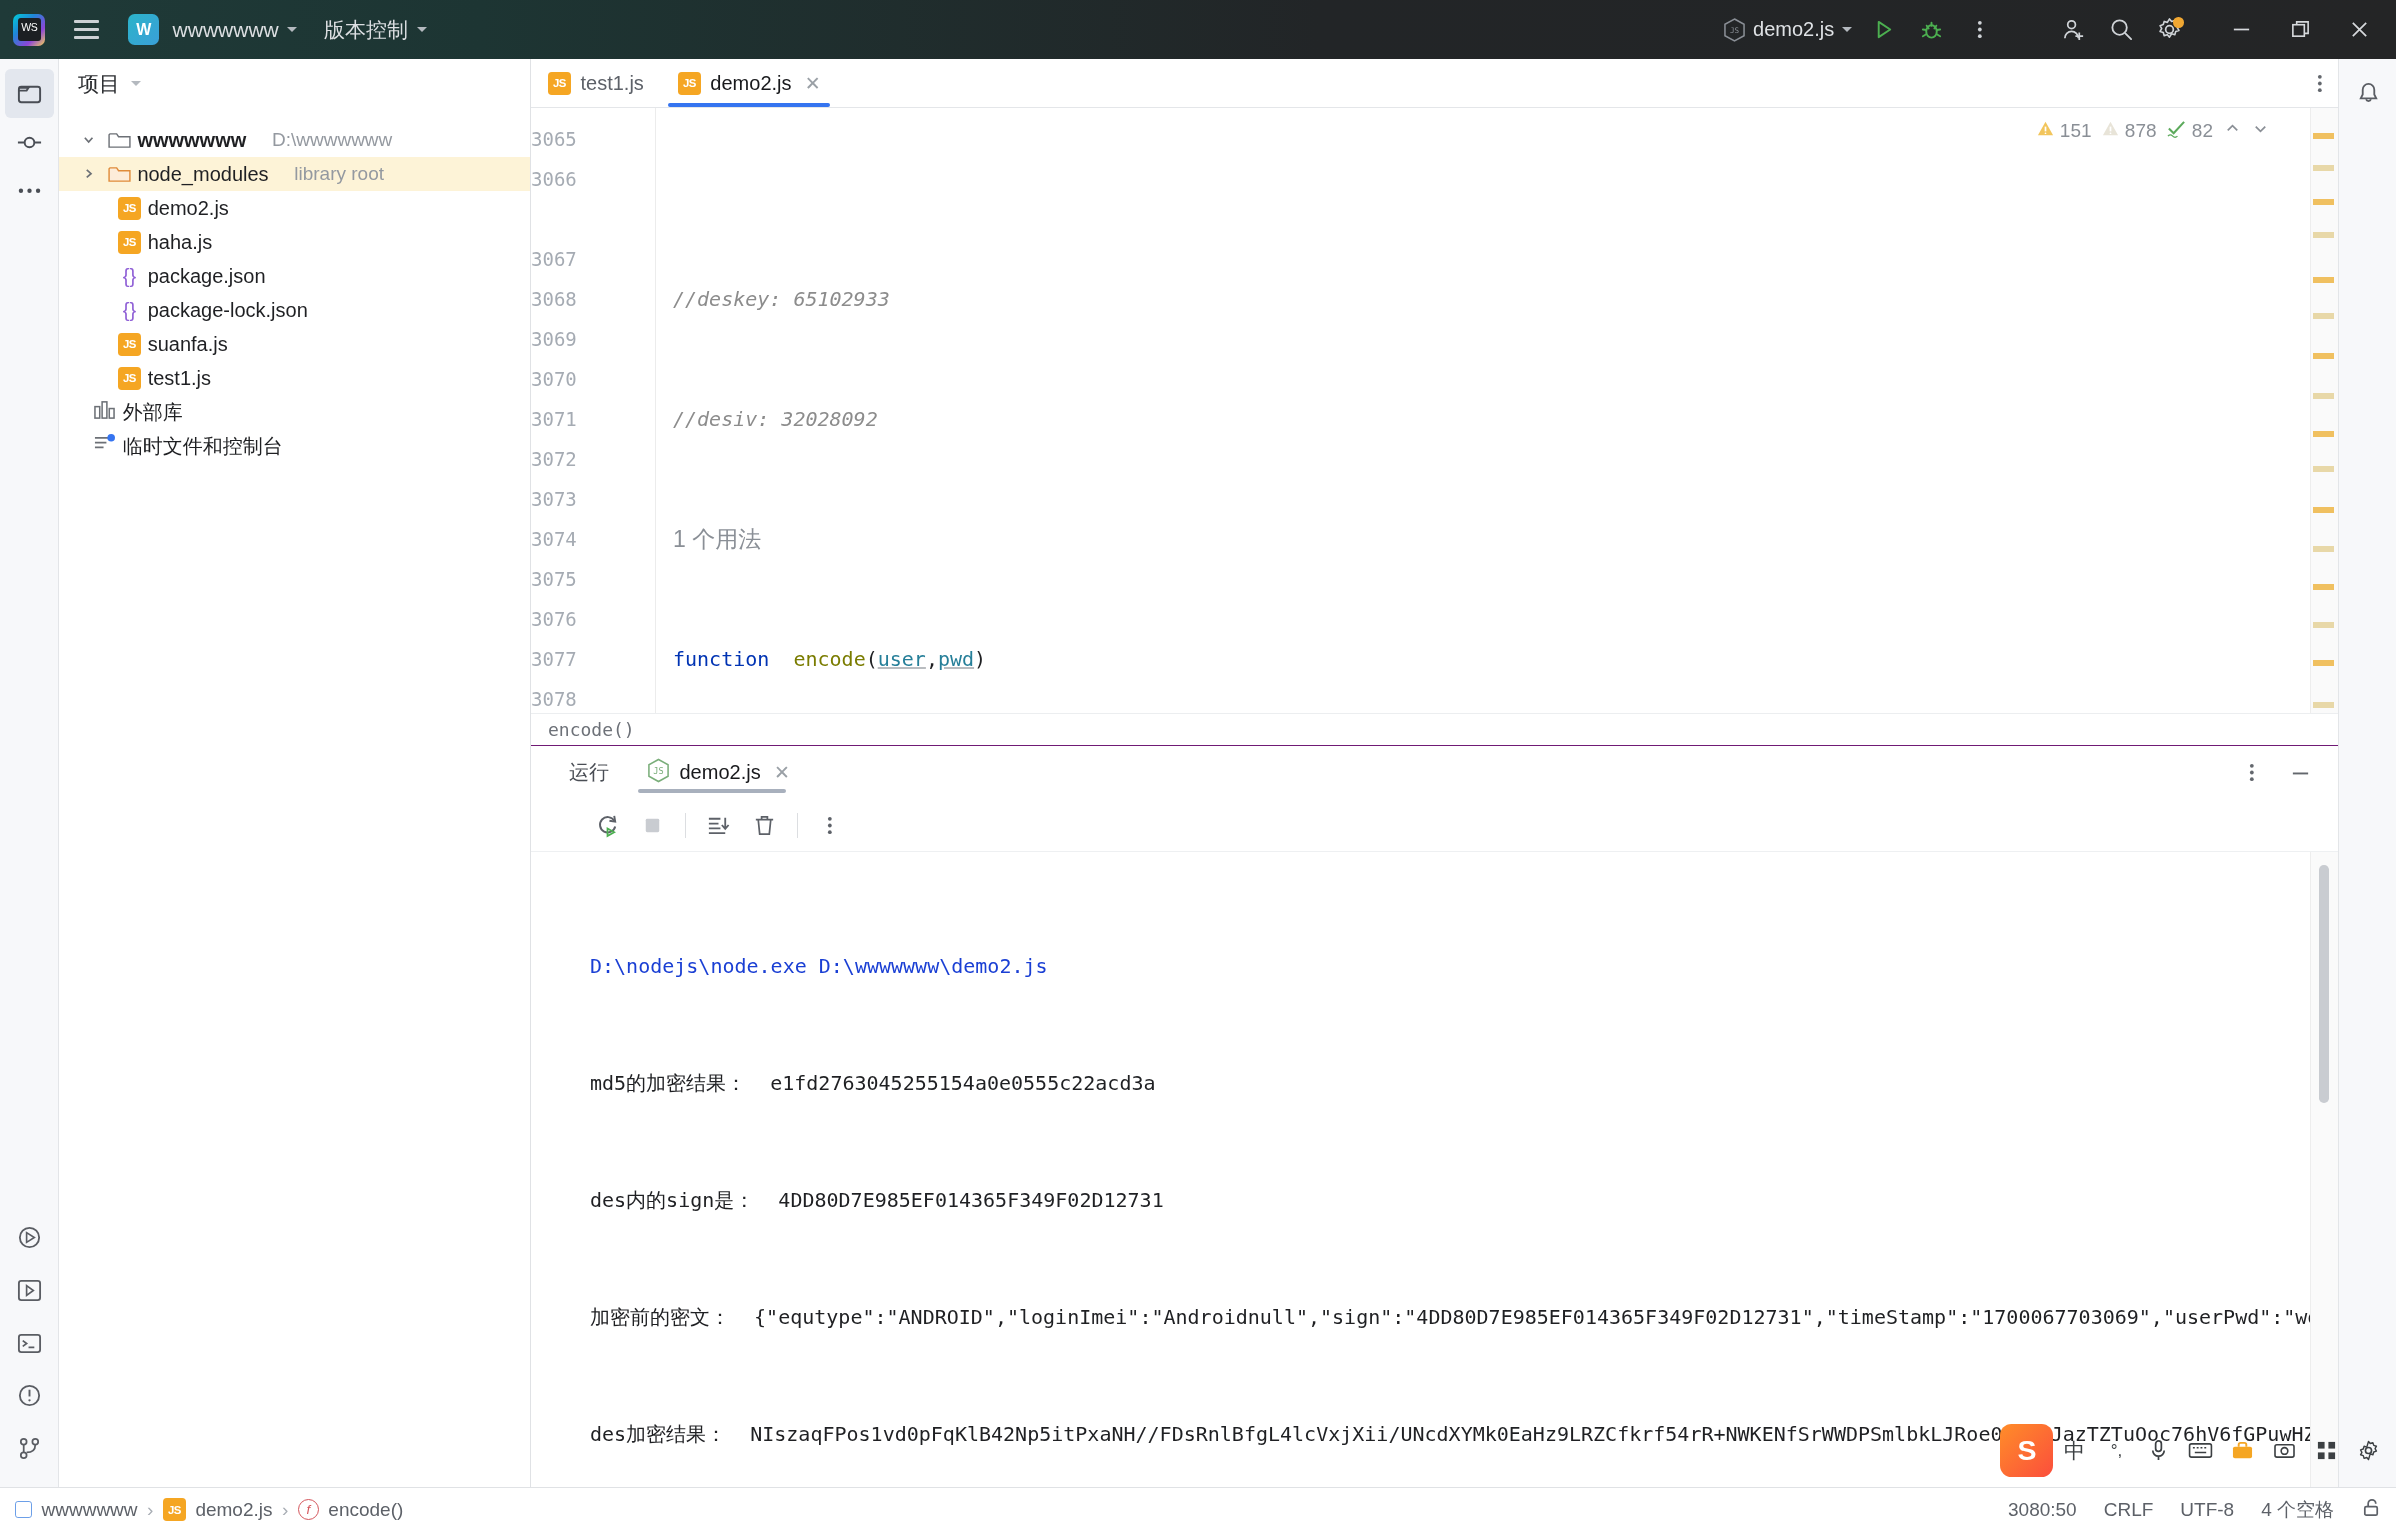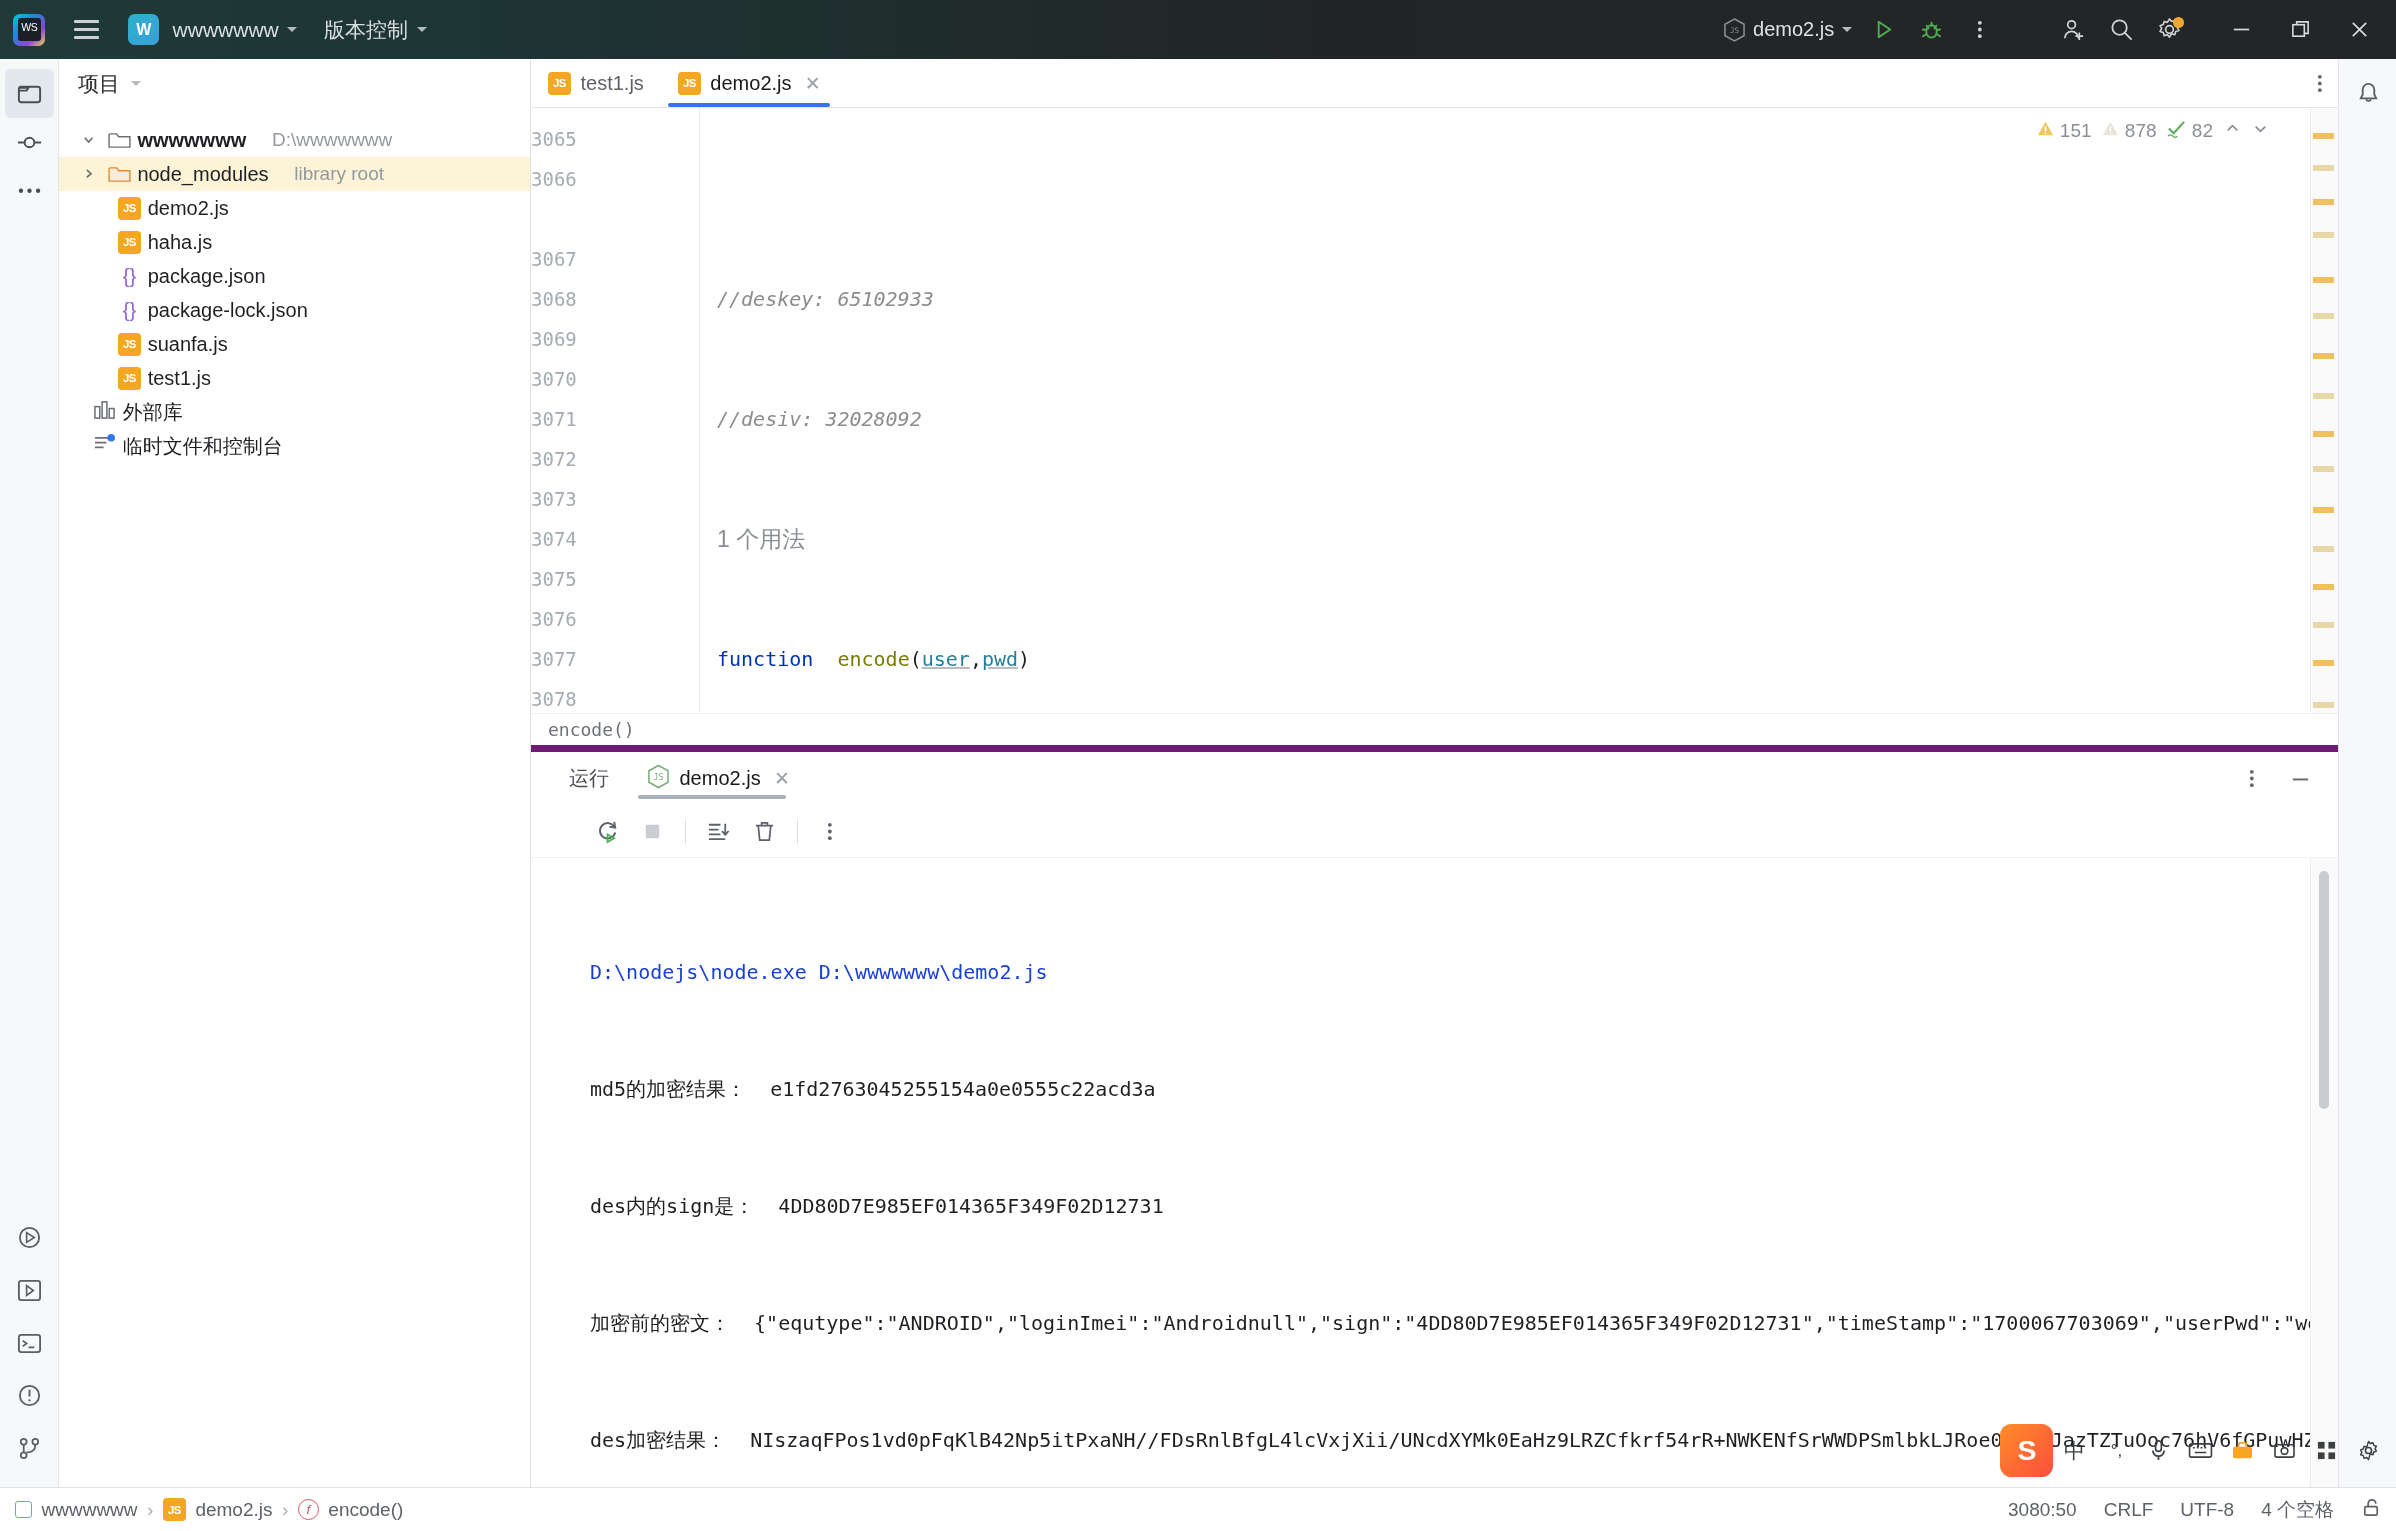--- a/index.html
+++ b/index.html
@@ -104,21 +104,21 @@
   .editorwrap { flex: 1 1 auto; position: relative; overflow: hidden; background: #fff; }
   .inspect-widget { position: absolute; right: 68px; top: 11.4px; display: flex; align-items: center;
                     gap: 9.5px; font-size: 19px; color: #8a8f96; z-index: 6; }
   .iw-item { display: flex; align-items: center; gap: 4.8px; }
   .code-area { position: absolute; inset: 0; display: flex; font-family: "DejaVu Sans Mono", monospace;
                font-size: 20px; line-height: 40px; }
   .gutter { width: 124px; flex: 0 0 124px; text-align: left; padding-right: 17px; color: #a5abb3;
             font-size: 19px; user-select: none; }
   .gutter div { height: 40px; }
   .codelines { flex: 1 1 auto; position: relative; padding-left: 17px; white-space: pre;
-               overflow: hidden; border-left: 1px solid #ececec; margin-left: 44px; }
+               overflow: hidden; border-left: 1px solid #ececec; }
   .codelines > div { height: 40px; }
   .kw { color: #0033b3; }
   .fn { color: #7a7c00; }
   .cm { color: #8c8c8c; font-style: italic; }
   .ident { color: #1f2023; }
   .param { color: #267f99; }
   .und { text-decoration: underline; text-decoration-color: #b9bcc0; }
   .usage { color: #8a8f96; font-family: Liberation Sans, sans-serif; font-size: 23px; }
   .squig { border-bottom: 1.9px dotted #9ec79e; }
   .scrollmap { position: absolute; right: 0; top: 0; bottom: 0; width: 28.5px; background: #fafafa;
@@ -128,21 +128,21 @@
              background: #c9ccd1; border-radius: 4.8px; }
   .breadcrumb-bottom { position: absolute; left: 0; right: 0; bottom: 0; height: 32px;
                        background: #fff; border-top: 1px solid #eceef0; display: flex;
                        align-items: center; padding-left: 17px; font-size: 18px; color: #6d7178; }
 
   
   .rightstrip { width: 59px; flex: 0 0 59px; background: #f7f8fa; border-left: 1px solid #e3e5e8;
                 display: flex; flex-direction: column; align-items: center; padding-top: 9.5px; }
 
   
-  .runpanel { height: 742px; flex: 0 0 742px; background: #fff; border-top: 7px solid #701a75;
+  .runpanel { height: 742px; flex: 0 0 742px; background: #fff; border-top: 1px solid #701a75;
               display: flex; flex-direction: column; }
   .rp-tabs { height: 53px; flex: 0 0 53px; display: flex; align-items: stretch;
              padding-left: 19px; position: relative; }
   .rp-tab { display: flex; align-items: center; gap: 9.5px; padding: 0 19px; font-size: 20px;
             color: #4a4e55; cursor: pointer; position: relative; }
   .rp-tab.active { color: #18191c; }
   .rp-tab.active::after { content: ""; position: absolute; left: 9.5px; right: 23px; bottom: 5.7px;
                           height: 4.8px; background: #a8b0bd; border-radius: 2.9px; }
   .rp-tools-right { margin-left: auto; display: flex; align-items: center; gap: 5.7px; padding-right: 17px; }
   .rp-toolbar { height: 53px; flex: 0 0 53px; display: flex; align-items: center; gap: 3.8px;

